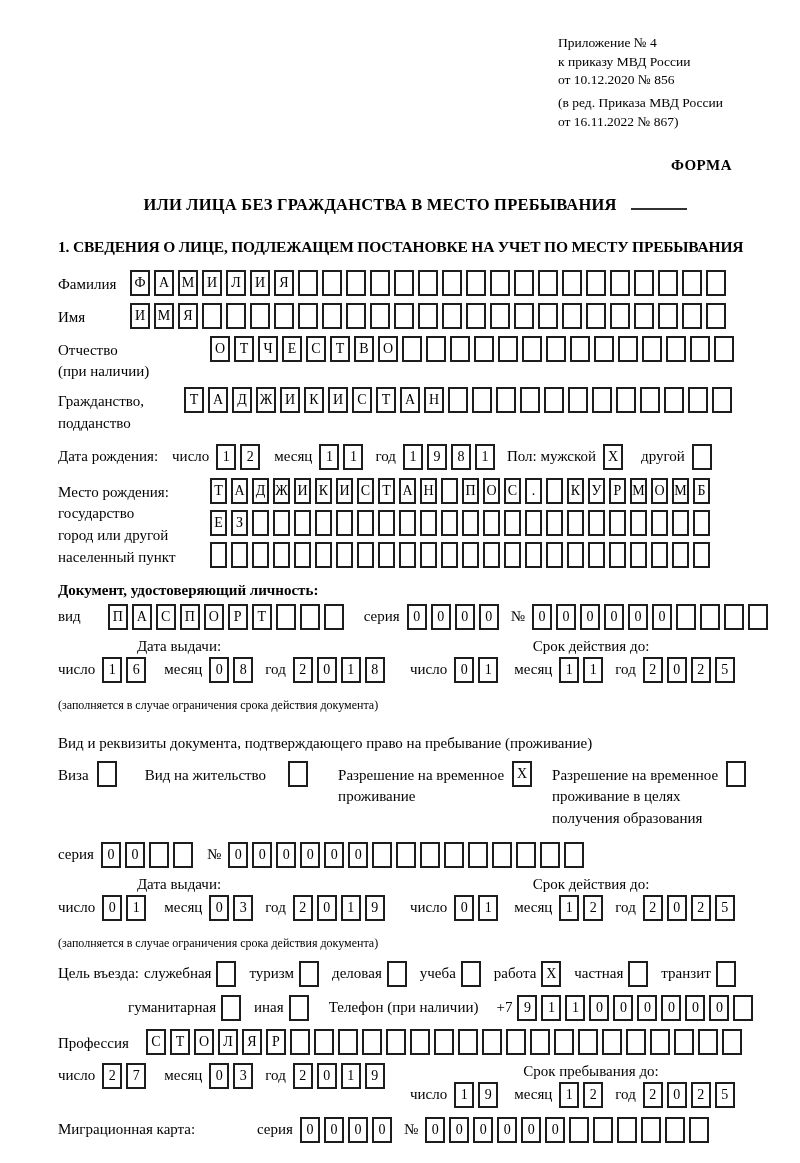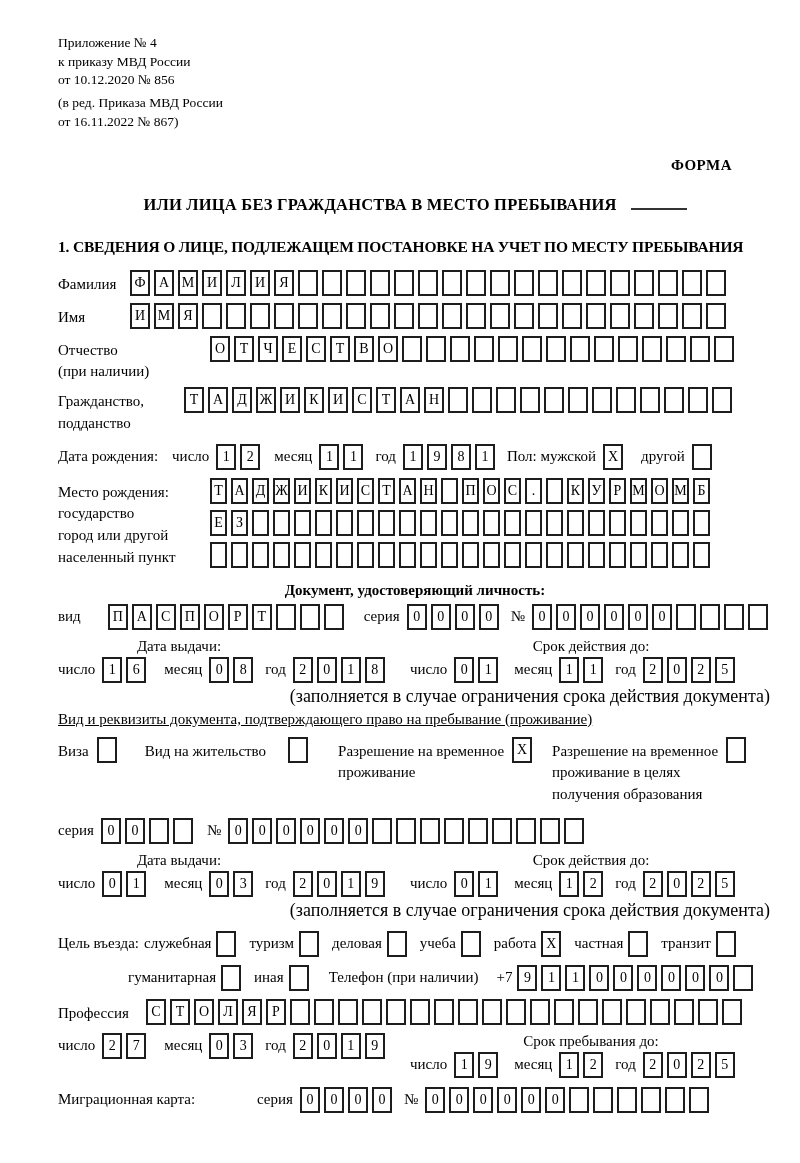--- a/index.html
+++ b/index.html
@@ -4,48 +4,48 @@
 <style>
   html,body{margin:0;padding:0;}
   body{
     width:800px;height:1163px;box-sizing:border-box;
     background:#ffffff;color:#000;
     font-family:"Liberation Serif", serif;
     font-size:15px;
     padding:34px 28px 16px 58px;
     overflow:hidden;
   }
-  .appendix{font-size:13.5px;line-height:1.38;}
+  .appendix{margin-left:500px;font-size:13.5px;line-height:1.38;}
   .appendix .gap{height:4px;}
   .forma{margin-top:26px;text-align:right;padding-right:40px;font-weight:bold;font-size:15px;letter-spacing:.5px;}
   .title{margin-top:18px;text-align:center;font-weight:bold;font-size:16.5px;line-height:1.55;letter-spacing:.2px;}
   .title .blank{display:inline-block;width:56px;border-bottom:2px solid #333;height:14px;margin-left:14px;}
   .sec-heading{margin-top:20px;font-weight:bold;font-size:15.5px;letter-spacing:-.2px;white-space:nowrap;}
   .row{display:flex;align-items:flex-start;margin-top:7px;}
   .lbl{flex:0 0 auto;padding-top:4px;line-height:1.45;}
   .cells{display:inline-flex;flex-wrap:nowrap;vertical-align:middle;}
   .cell{
     flex:0 0 auto;width:20px;height:26px;box-sizing:border-box;
     border:2px solid #1d1d1d;margin-right:4px;background:#fff;
     display:inline-flex;align-items:center;justify-content:center;
     font-size:14px;line-height:1;
   }
   .tight .cell{width:17px;margin-right:4px;}
   .stack{display:flex;flex-direction:column;}
   .stack .cells{margin-bottom:6px;}
   .inline-lbl{padding-top:4px;margin-right:7px;white-space:nowrap;}
-  .doc-heading{text-align:center;font-weight:bold;margin-top:8px;font-size:15px;}
+  .doc-heading{font-weight:bold;margin-top:8px;font-size:15px;}
   .datepair{margin-top:8px;}
   .dp-cols{display:flex;}
   .dp-col-l{flex:0 0 352px;}
   .dp-col-r{flex:1 1 auto;}
   .dp-title{text-align:center;margin-bottom:2px;}
   .dp-row{display:flex;align-items:flex-start;}
-  .dp-note{text-align:right;font-size:18px;margin-top:3px;padding-right:2px;}
-  .intro{margin-top:0;line-height:1.6;text-decoration:underline;}
+  .dp-note{text-align:left;font-size:12px;margin-top:15px;padding-right:2px;}
+  .intro{margin-top:18px;line-height:1.6;}
   .optrow{display:flex;align-items:flex-start;margin-top:6px;}
   .opt{display:flex;align-items:flex-start;}
   .opt .olbl{text-align:left;line-height:1.45;padding-top:4px;}
   .opt .cells{margin-left:8px;}
   .purpose .inline-lbl{margin-right:5px;}
   .purpose .cells{margin-right:9px;}
 </style>
 </head>
 <body>
 

